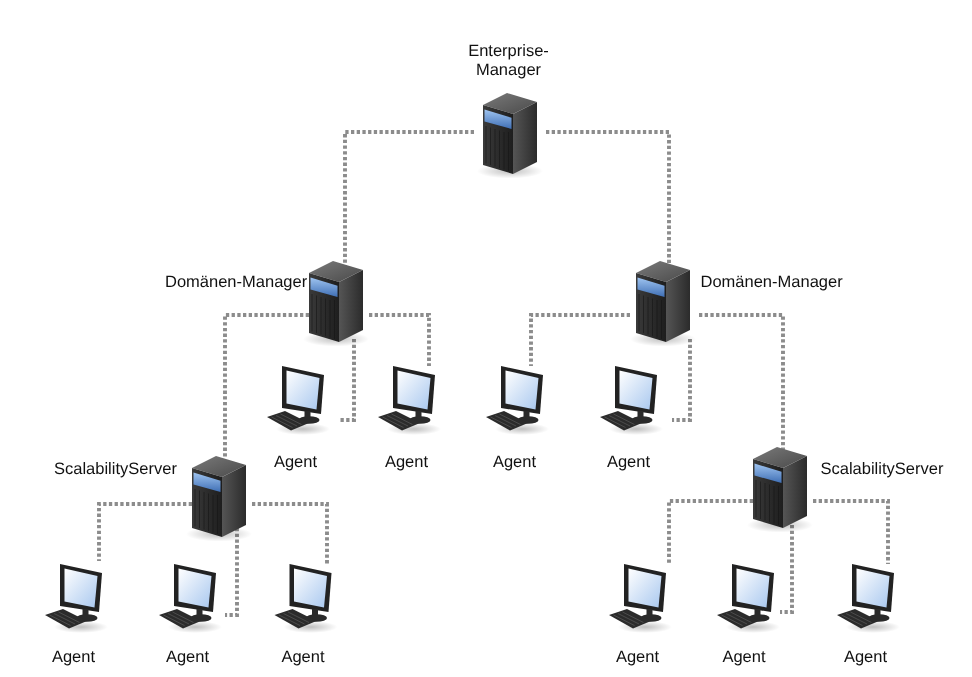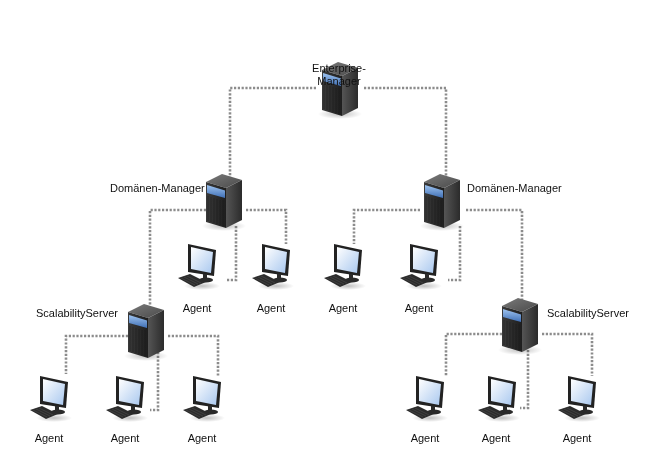--- a/index.html
+++ b/index.html
@@ -98,21 +98,21 @@
       <use href="#server-sym" x="496" y="296"></use>
       <use href="#agent-sym" x="28" y="372"></use>
       <use href="#agent-sym" x="104" y="372"></use>
       <use href="#agent-sym" x="181" y="372"></use>
       <use href="#agent-sym" x="404" y="372"></use>
       <use href="#agent-sym" x="476" y="372"></use>
       <use href="#agent-sym" x="556" y="372"></use>
     </g>
 </svg>
 
-<div class="label center" style="left:339px; top:28px; text-align:center;margin-top:34px;">
+<div class="label center" style="left:339px; top:28px; text-align:center;">
   <div>Enterprise-</div>
   <div>Manager</div>
 </div>
 <div class="label" style="left:110px; top:182px;">Domänen-Manager</div>
 <div class="label" style="left:467px; top:182px;">Domänen-Manager</div>
 <div class="label" style="left:36px; top:307px;">ScalabilityServer</div>
 <div class="label" style="left:547px; top:307px;">ScalabilityServer</div>
 
 <div class="label center" style="left:197px; top:302px;">Agent</div>
 <div class="label center" style="left:271px; top:302px;">Agent</div>

